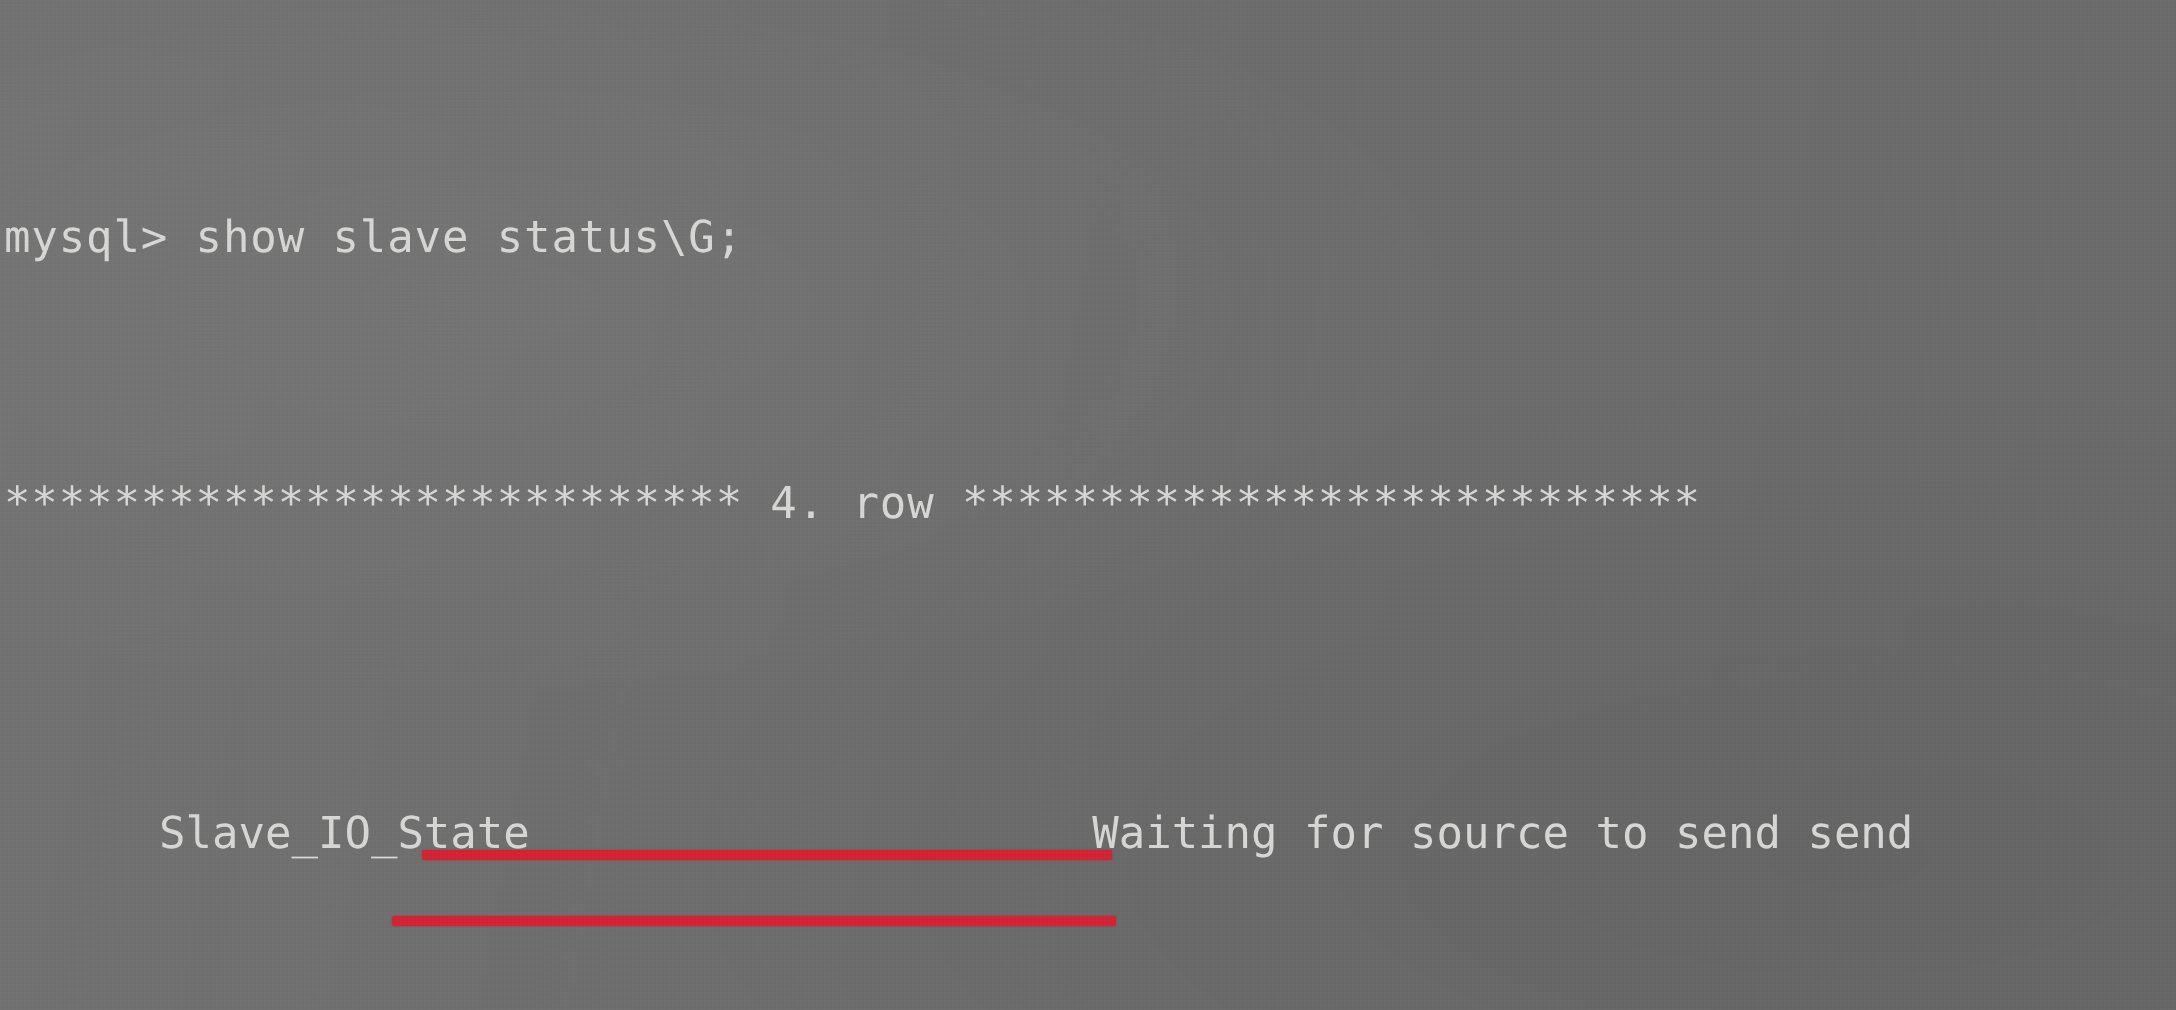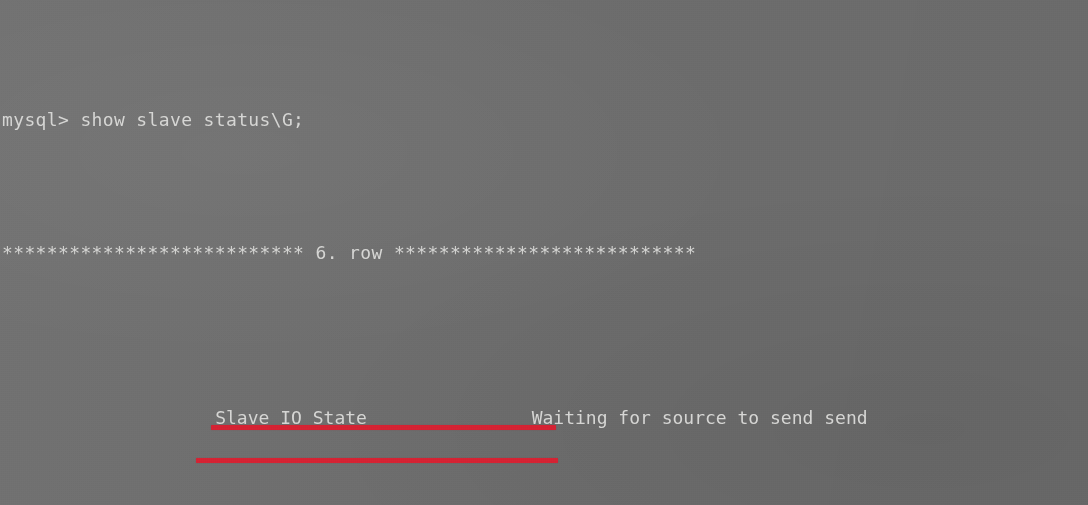--- a/index.html
+++ b/index.html
@@ -14,21 +14,21 @@
     width: 1088px;
     height: 505px;
     overflow: hidden;
     background-color: #6f6f6f;
     
     background-image:
       radial-gradient(ellipse 70% 60% at 22% 30%, rgba(255,255,255,0.035) 0%, rgba(255,255,255,0) 70%),
       radial-gradient(ellipse 80% 70% at 85% 85%, rgba(0,0,0,0.055) 0%, rgba(0,0,0,0) 72%),
       linear-gradient(100deg, rgba(255,255,255,0.018) 0%, rgba(0,0,0,0.022) 55%, rgba(0,0,0,0.04) 100%);
     font-family: "DejaVu Sans Mono", "Liberation Mono", monospace;
-    font-size: 18px;
+    font-size: 22px;
     line-height: 33.1px;
     color: #d7d7d5;
     -webkit-font-smoothing: antialiased;
   }
 
   
   #grain {
     position: absolute;
     inset: 0;
     pointer-events: none;
@@ -60,21 +60,21 @@
 
   
   .row {
     display: block;
     height: 33.1px;
     white-space: pre;
   }
   .fname {
     display: inline-block;
     width: 452px;
-    text-align: center;
+    text-align: left;
     white-space: pre;
   }
   .fval {
     display: inline-block;
     white-space: pre;
     padding-left: 14.6px;
   }
   .underline {
     position: absolute;
     height: 5px;
@@ -102,21 +102,21 @@
 </style>
 </head>
 <body>
 
 <div id="terminal" style="background-color: rgb(111, 111, 111); color: rgb(215, 215, 213);">
 
   <div id="screen-text">
 
     <span class="line flush">mysql&gt; show slave status\G;</span>
 
-    <span class="line flush">*************************** 6. row ***************************</span>
+    <span class="line flush">*************************** 4. row ***************************</span>
 
     <span class="row">
       <span class="fname">Slave_IO_State</span><span class="fval">Waiting for source to send send</span>
     </span>
 
     <span class="row">
       
     </span>
 
     

